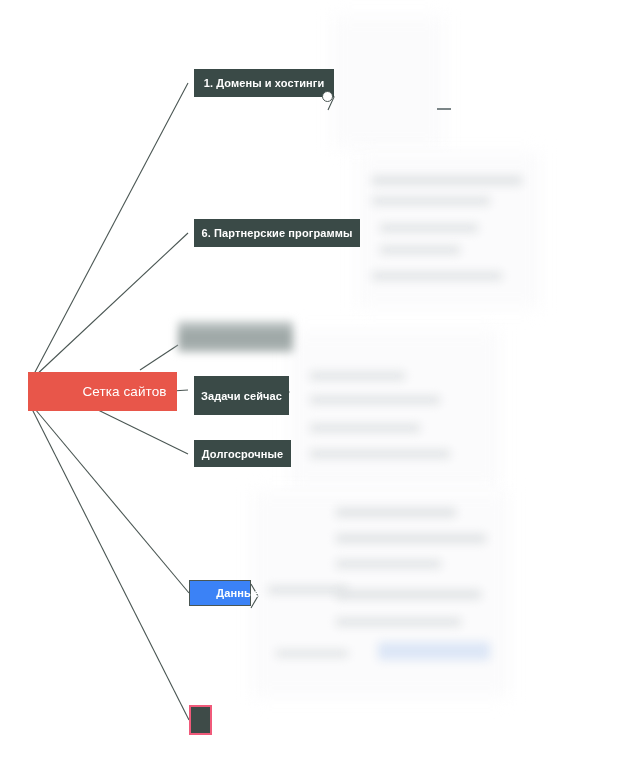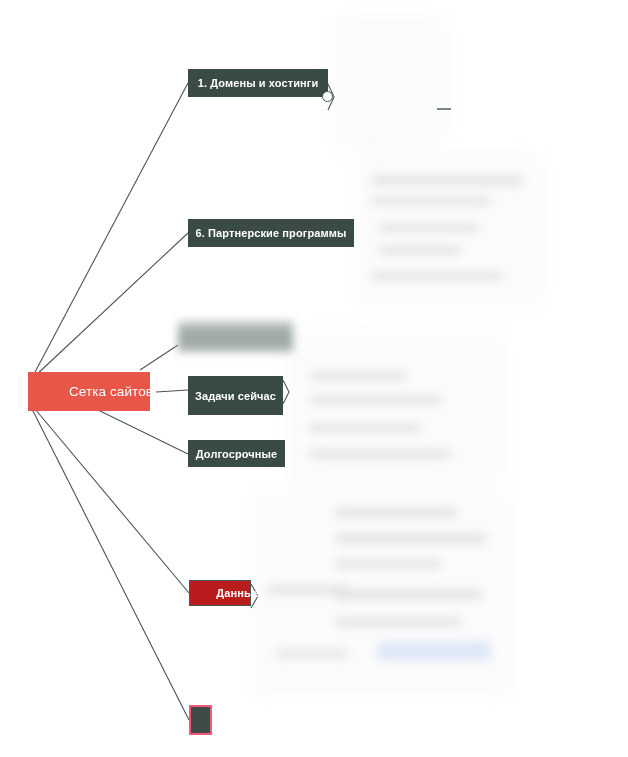--- a/index.html
+++ b/index.html
@@ -38,23 +38,24 @@
     background: #e8564a;
     color: #ffffff;
     font-size: 13.5px;
     font-weight: 400;
   }
   .node-branch {
     background: #3a4a47;
     color: #ffffff;
     font-size: 11px;
     font-weight: bold;
+    margin-left: 6px;
   }
   .node-data {
-    background: #b91c1c;
+    background: #3b82f6;
     color: #ffffff;
     font-size: 11px;
     font-weight: bold;
     border: 1.5px solid #4a5653;
     padding-left: 36px;
   }
   .node-tiny {
     background: #3e4b48;
     border: 2.5px solid #f05a7a;
   }
@@ -138,21 +139,21 @@
       <path d="M 35 409 L 189 593"></path>
       <path d="M 32 409 L 189 720"></path>
     </g>
     <g fill="none" stroke="#4a5653" stroke-width="1.1">
       <path d="M 328 84 L 334 97 L 328 110"></path>
       <path d="M 283 380 L 289 392 L 283 404"></path>
       <path d="M 251 584 L 258 596 L 251 608"></path>
     </g>
   </svg>
 
-  <div class="node node-root" style="left:28px; top:372px; width:122px; height:39px;padding-left:44px;">
+  <div class="node node-root" style="left:28px; top:372px; width:149px; height:39px;padding-left:44px;">
     <span>Сетка сайтов</span>
   </div>
 
   <div class="node node-branch" style="left:188px; top:69px; width:140px; height:28px;">
     <span>1. Домены и хостинги</span>
   </div>
   <div class="connector" style="left:322px; top:91px;"></div>
 
   <div class="node node-branch" style="left:188px; top:219px; width:166px; height:28px;">
     <span>6. Партнерские программы</span>

